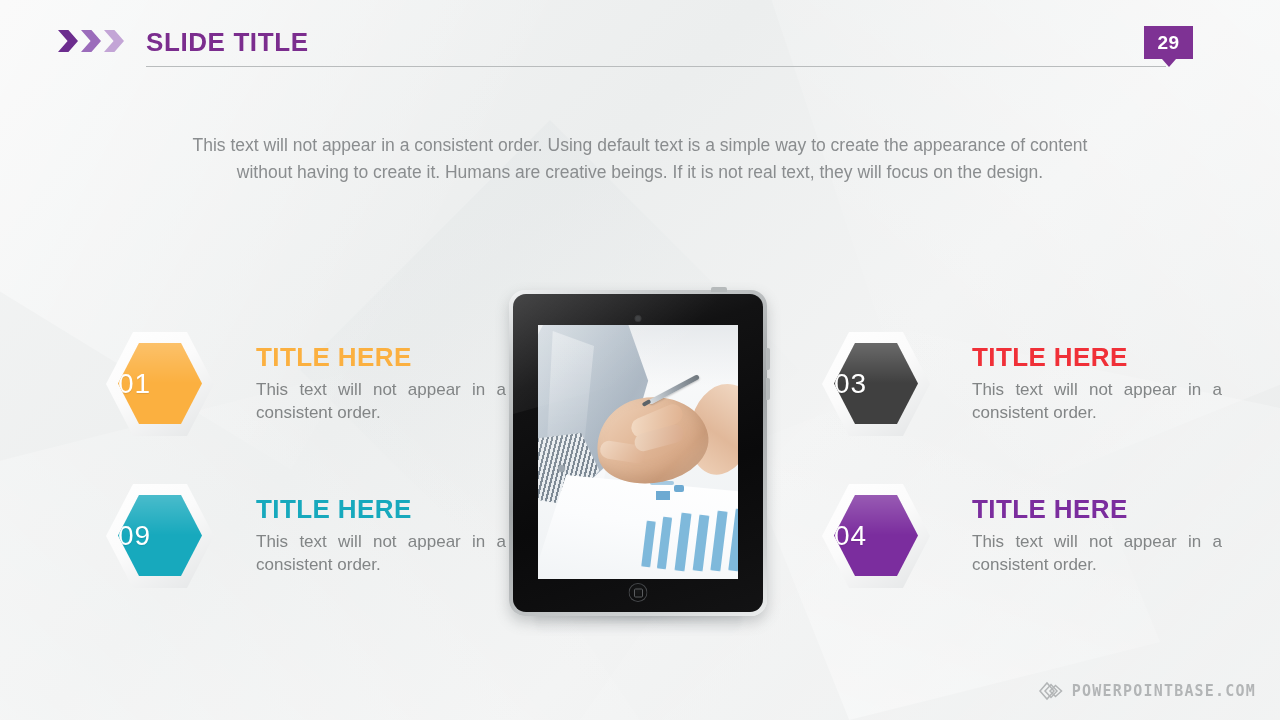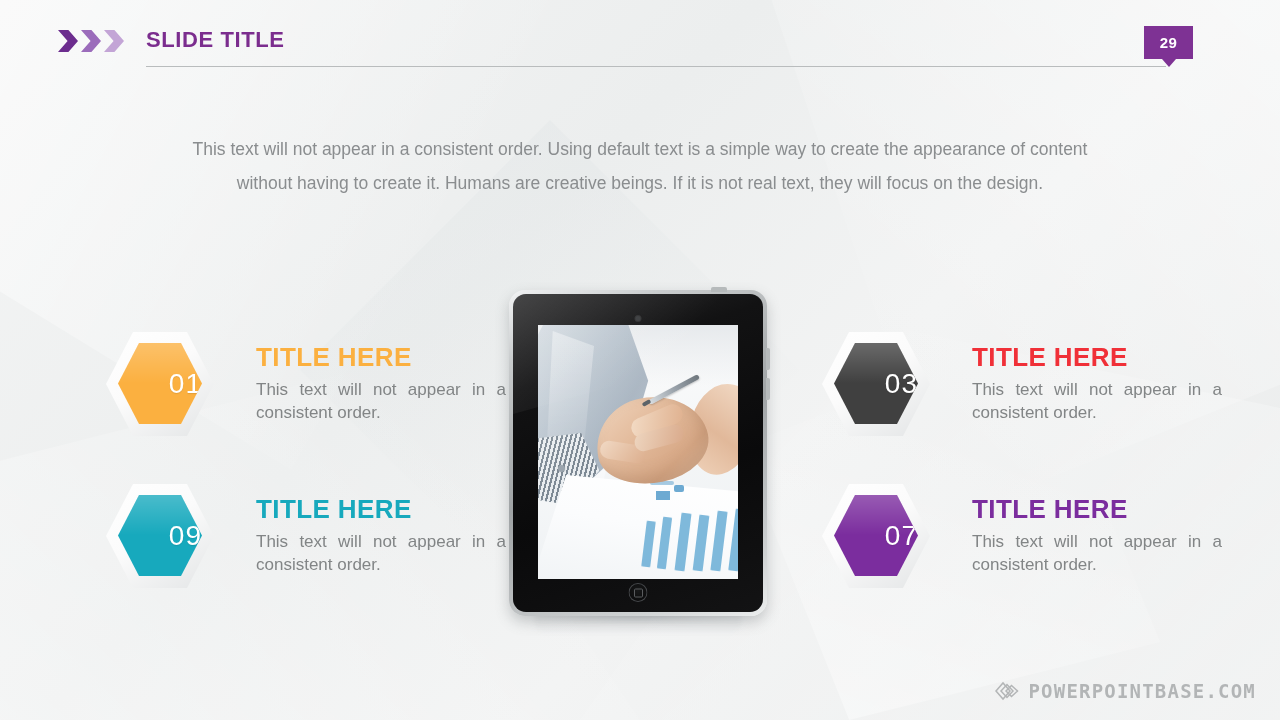--- a/index.html
+++ b/index.html
@@ -38,55 +38,55 @@
   
   .header{position:absolute;top:0;left:0;width:1280px;height:78px;}
   .chevrons{position:absolute;left:58px;top:30px;display:flex;gap:3px;}
   .chev{width:20px;height:22px;
     clip-path:polygon(0 0,52% 0,100% 50%,52% 100%,0 100%,48% 50%);}
   .chev.c1{background:#6c2d8e;}
   .chev.c2{background:#9b6cbb;}
   .chev.c3{background:#c3a5d6;}
 
   .slide-title{position:absolute;left:146px;top:27px;
-    font-size:22px;font-weight:bold;letter-spacing:.6px;color:#7b2d8e;}
+    font-size:26px;font-weight:bold;letter-spacing:.6px;color:#7b2d8e;}
 
   .rule{position:absolute;left:146px;top:66px;width:1020px;height:1px;
     background:#b9bcbd;}
 
   .badge{position:absolute;left:1144px;top:26px;width:49px;height:33px;
     background:#7e3294;}
   .badge-num{position:absolute;inset:0;display:flex;align-items:center;justify-content:center;
-    color:#ffffff;font-size:15px;font-weight:bold;letter-spacing:.5px;}
+    color:#ffffff;font-size:19px;font-weight:bold;letter-spacing:.5px;}
   .badge-notch{position:absolute;left:50%;top:33px;transform:translateX(-50%);
     width:0;height:0;border-left:7px solid transparent;border-right:7px solid transparent;
     border-top:8px solid #7e3294;}
 
   
   .lead{position:absolute;left:190px;top:132px;width:900px;
-    text-align:center;color:#8a8d8f;font-size:17.5px;line-height:34px;}
+    text-align:center;color:#8a8d8f;font-size:17.5px;line-height:27px;}
 
   
   .item{position:absolute;display:flex;align-items:flex-start;}
   .item-l1{left:104px;top:330px;}
   .item-l2{left:104px;top:482px;}
   .item-r1{left:820px;top:330px;}
   .item-r2{left:820px;top:482px;}
 
   .hex-wrap{position:relative;width:112px;height:108px;flex:0 0 112px;}
   .hex-shadow{position:absolute;left:7px;top:11px;width:98px;height:92px;
     background:rgba(120,125,130,.30);
     clip-path:polygon(25% 0,75% 0,100% 50%,75% 100%,25% 100%,0 50%);
     filter:blur(6px);}
   .hex-outer{position:absolute;left:2px;top:2px;width:108px;height:104px;
     background:linear-gradient(145deg,#ffffff 0%,#fbfbfb 45%,#e3e5e6 100%);
     clip-path:polygon(25% 0,75% 0,100% 50%,75% 100%,25% 100%,0 50%);}
   .hex-inner{position:absolute;left:14px;top:13px;width:84px;height:81px;
     clip-path:polygon(25% 0,75% 0,100% 50%,75% 100%,25% 100%,0 50%);
-    display:flex;align-items:center;justify-content:flex-end;}
+    display:flex;align-items:center;justify-content:flex-start;}
   .hex-gloss{position:absolute;left:14px;top:13px;width:84px;height:40px;
     background:linear-gradient(180deg,rgba(255,255,255,.22),rgba(255,255,255,0));
     clip-path:polygon(25% 0,75% 0,100% 100%,0 100%);pointer-events:none;}
   .hex-num{color:#ffffff;font-size:28px;font-weight:400;letter-spacing:1px;
     text-shadow:0 1px 1px rgba(0,0,0,.10);}
 
   .item-text{margin-left:40px;width:250px;padding-top:12px;}
   .item-title{font-size:26px;font-weight:bold;letter-spacing:.4px;line-height:30px;}
   .item-desc{margin-top:6px;font-size:17px;line-height:23px;color:#828586;
     text-align:justify;}
@@ -183,21 +183,21 @@
   .c-b{left:136px;top:160px;width:10px;height:7px;border-radius:2px;}
   .c-c{left:112px;top:156px;width:24px;height:4px;border-radius:2px;opacity:.45;}
   .screen-sheen{position:absolute;inset:0;
     background:linear-gradient(135deg,rgba(255,255,255,.20) 0%,rgba(255,255,255,0) 40%);
     pointer-events:none;}
 
   
   .footer{position:absolute;right:24px;bottom:18px;display:flex;align-items:center;gap:8px;
     opacity:.62;}
   .logo-mark{width:26px;height:22px;flex:0 0 26px;}
-  .logo-text{font-size:19px;letter-spacing:1.2px;color:#8d9092;font-weight:bold;
+  .logo-text{font-size:15px;letter-spacing:1.2px;color:#8d9092;font-weight:bold;
     font-family:"DejaVu Sans Mono", monospace;}
 </style>
 </head>
 <body>
 
 <div class="bg">
   <div class="facet f1"></div>
   <div class="facet f2"></div>
   <div class="facet f3"></div>
   <div class="facet f4"></div>
@@ -264,21 +264,21 @@
     <div class="item-title" id="tt2" style="color: rgb(240, 48, 56);">TITLE HERE</div>
     <div class="item-desc">This text will not appear in a consistent order.</div>
   </div>
 </div>
 
 <div class="item item-r2">
   <div class="hex-wrap">
     <div class="hex-shadow"></div>
     <div class="hex-outer"></div>
     <div class="hex-inner" id="hx3" style="background: rgb(123, 45, 158);">
-      <span class="hex-num">07</span>
+      <span class="hex-num">04</span>
     </div>
     <div class="hex-gloss"></div>
   </div>
   <div class="item-text">
     <div class="item-title" id="tt3" style="color: rgb(123, 45, 158);">TITLE HERE</div>
     <div class="item-desc">This text will not appear in a consistent order.</div>
   </div>
 </div>
 
 <div class="tablet">

